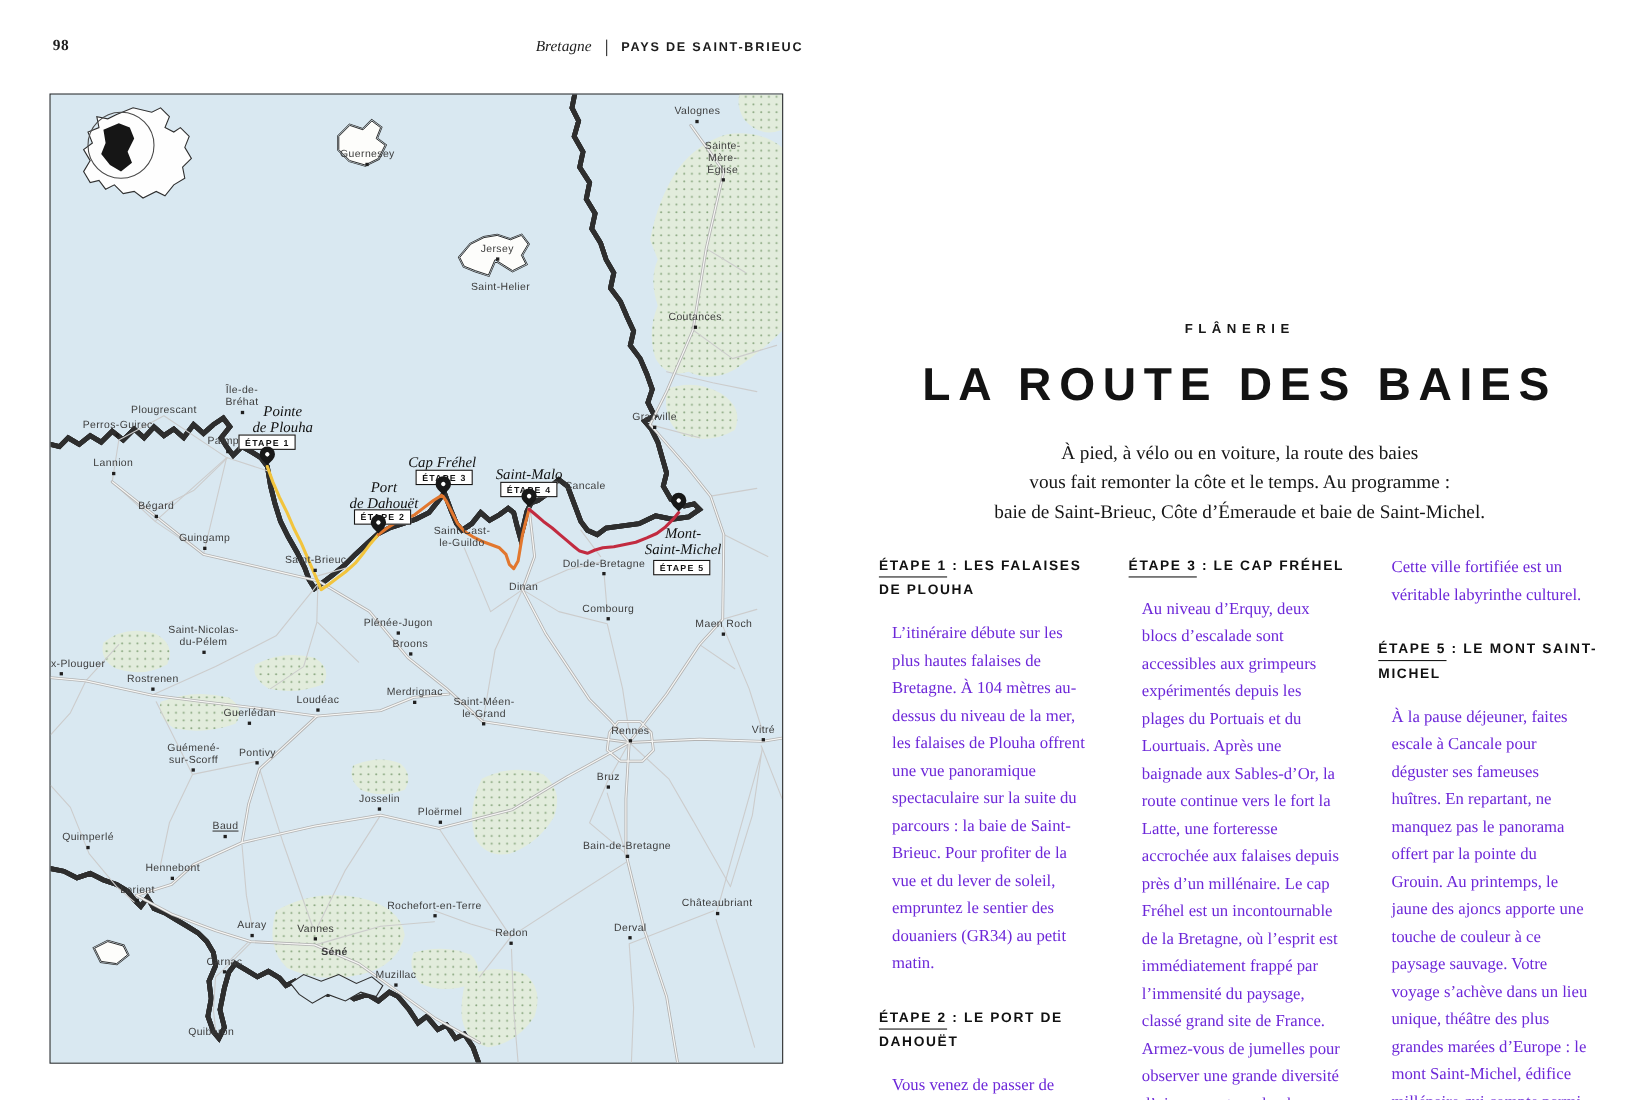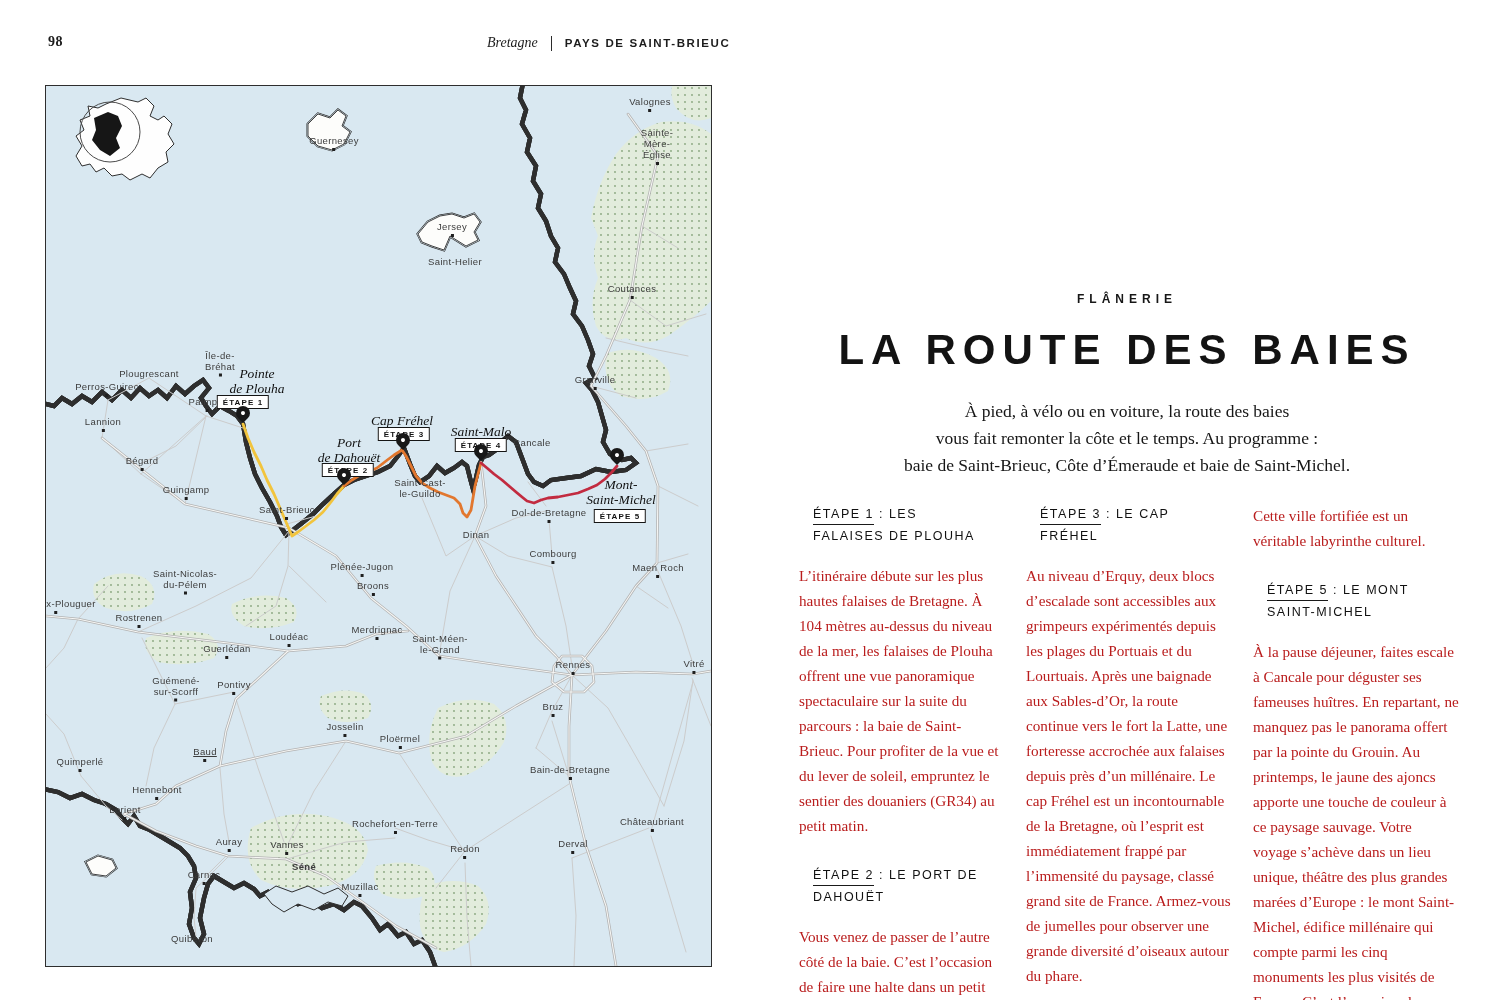--- a/index.html
+++ b/index.html
@@ -28,24 +28,24 @@
   .pin i{position:absolute;left:5px;top:5px;width:4px;height:4px;border-radius:50%;background:#fff;}
   
   .kicker{position:absolute;left:795px;top:292px;width:664px;text-align:center;
           font-family:"Liberation Sans",sans-serif;font-weight:bold;font-size:12px;letter-spacing:5px;color:#171717;}
   .title{position:absolute;left:795px;top:326px;width:664px;text-align:center;
          font-family:"Liberation Sans",sans-serif;font-weight:bold;font-size:42px;letter-spacing:7px;color:#131313;}
   .intro{position:absolute;left:795px;top:398px;width:664px;text-align:center;
          font-size:17.5px;line-height:27px;color:#161616;}
   .cols{position:absolute;left:795px;top:503px;width:668px;display:grid;
         grid-template-columns:214px 214px 214px;column-gap:13px;}
-  .etape-h{font-family:"Liberation Sans",sans-serif;font-weight:normal;font-size:12.5px;
-           letter-spacing:1.5px;line-height:22px;color:#111;margin:0 18px 16px;}
+  .etape-h{font-family:"Liberation Sans",sans-serif;font-weight:bold;font-size:12.5px;
+           letter-spacing:1.5px;line-height:22px;color:#111;margin:0 4px 16px;}
   .etape-h .lab{border-bottom:1.5px solid #1a1a1a;padding-bottom:3px;}
-  .cols p{font-size:15.2px;line-height:25px;margin:0 4px 26px;color:#b91c1c;}
+  .cols p{font-size:15.2px;line-height:25px;margin:0 16px 26px;color:#6d28d9;}
 </style>
 </head>
 <body>
 
 <div class="page">
 
   <div class="pagenum">98</div>
   <div class="runhead">
     <span class="rh-region">Bretagne</span>
     <span class="rh-bar"></span>
@@ -136,21 +136,21 @@
         <path d="M435,377 L441,382 448,388 456,394 463,400 470,406 476,411 481,415 488,417 495,414 502,412 512,411 522,409 532,407 542,403 551,399 559,393 566,386 571,380" stroke="#c22b40"></path>
       </g>
 
       <g>
         <path d="M60,18 L75,12 92,16 100,12 108,20 104,30 112,34 118,30 126,38 122,48 128,58 120,66 122,76 112,82 104,92 96,88 84,94 76,88 66,90 58,82 50,86 44,78 36,80 30,70 36,60 30,50 38,44 34,34 44,30 42,20 52,22 Z" fill="#fefefe" stroke="#2f2f2f" stroke-width="1"></path>
         <path d="M48,32 L62,26 72,30 76,40 70,52 74,62 64,70 54,64 46,54 50,44 Z" fill="#161616"></path>
         <circle cx="64" cy="46" r="30" fill="none" stroke="#4a4a4a" stroke-width="1"></circle>
       </g>
     </svg>
 
-  <div class="mlabel town" style="left: 604px; top: 18px;">Valognes<i class="tdot"></i></div>
+  <div class="mlabel town" style="left: 588px; top: 18px;">Valognes<i class="tdot"></i></div>
       <div class="mlabel town" style="left: 611px; top: 60px;">Sainte-Mère-Église<i class="tdot"></i></div>
       <div class="mlabel town" style="left: 586px; top: 205px;">Coutances<i class="tdot"></i></div>
       <div class="mlabel town" style="left: 549px; top: 296px;">Granville<i class="tdot"></i></div>
       <div class="mlabel town" style="left: 288px; top: 57px;">Guernesey<i class="tdot"></i></div>
       <div class="mlabel town" style="left: 406px; top: 143px;">Jersey<i class="tdot"></i></div>
       <div class="mlabel town" style="left: 409px; top: 175px;">Saint-Helier</div>
       <div class="mlabel town" style="left: 103px; top: 287px;">Plougrescant</div>
       <div class="mlabel town" style="left: 174px; top: 277px;">Île-de-
 Bréhat<i class="tdot"></i></div>
       <div class="mlabel town" style="left: 61px; top: 303px;">Perros-Guirec<i class="tdot"></i></div>

